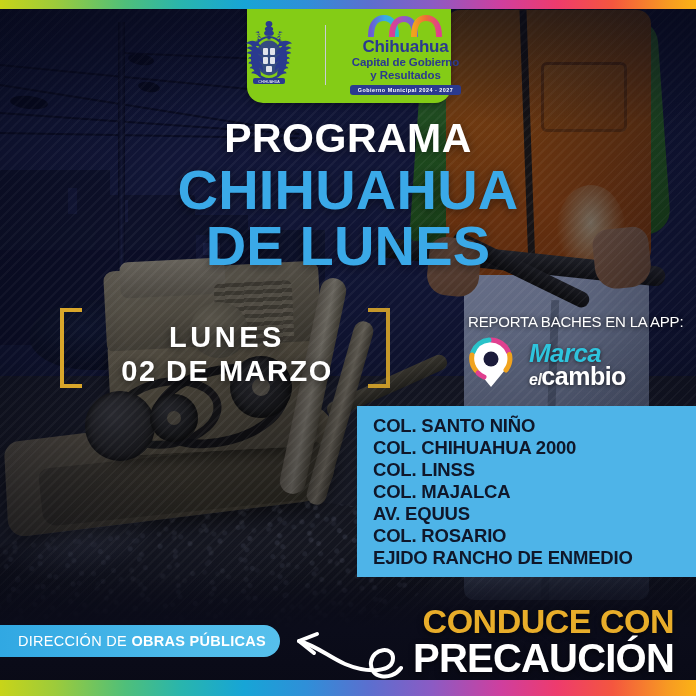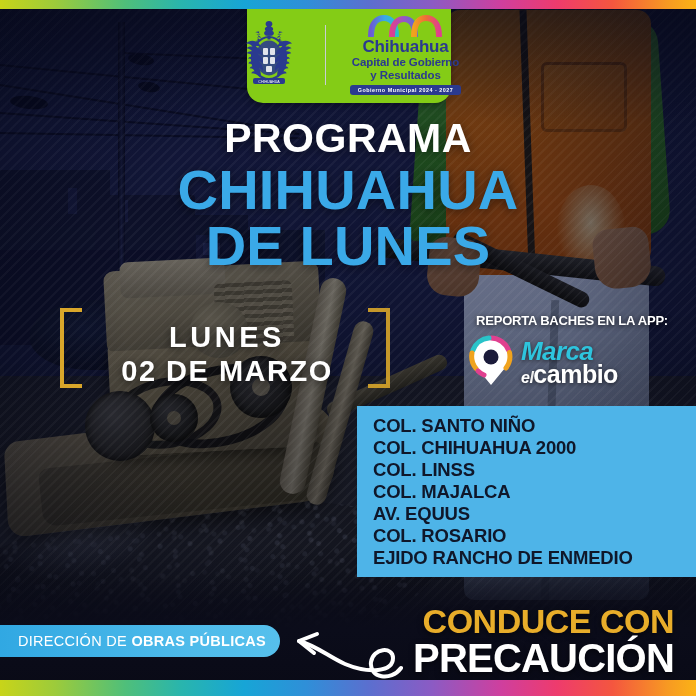--- a/index.html
+++ b/index.html
@@ -341,24 +341,24 @@
   .date-text{
     position:absolute; left:30px; right:26px; top:12px; text-align:center;
     color:#fff; font-weight:bold; text-shadow:0 2px 8px rgba(0,0,0,.6);
   }
   .date-l1{ font-size:29px; letter-spacing:3.5px; line-height:1.18; }
   .date-l2{ font-size:29px; letter-spacing:1.5px; line-height:1.18; }
 
   
   .app{ position:absolute; left:468px; top:313px; width:200px; z-index:20; }
   .app-label{
-    color:#fff; font-size:13px; font-weight:bold; letter-spacing:-.2px;
+    color:#fff; font-size:15px; font-weight:normal; letter-spacing:-.2px;
     text-align:right; text-shadow:0 1px 5px rgba(0,0,0,.8); white-space:nowrap;
   }
-  .app-logo{ display:flex; align-items:center; gap:7px; margin-top:7px; }
+  .app-logo{ display:flex; align-items:center; gap:15px; margin-top:7px; }
   .app-words{ line-height:.95; }
   .app-w1{
     font-size:26px; font-weight:bold; color:#2ec4dd; font-style:italic;
     letter-spacing:-.6px; text-shadow:0 1px 4px rgba(0,0,0,.6);
   }
   .app-w2{
     font-size:25px; font-weight:bold; color:#fff; letter-spacing:-.5px;
     text-shadow:0 1px 4px rgba(0,0,0,.6);
   }
   .app-w2 em{ font-style:italic; font-size:16px; font-weight:bold; }

